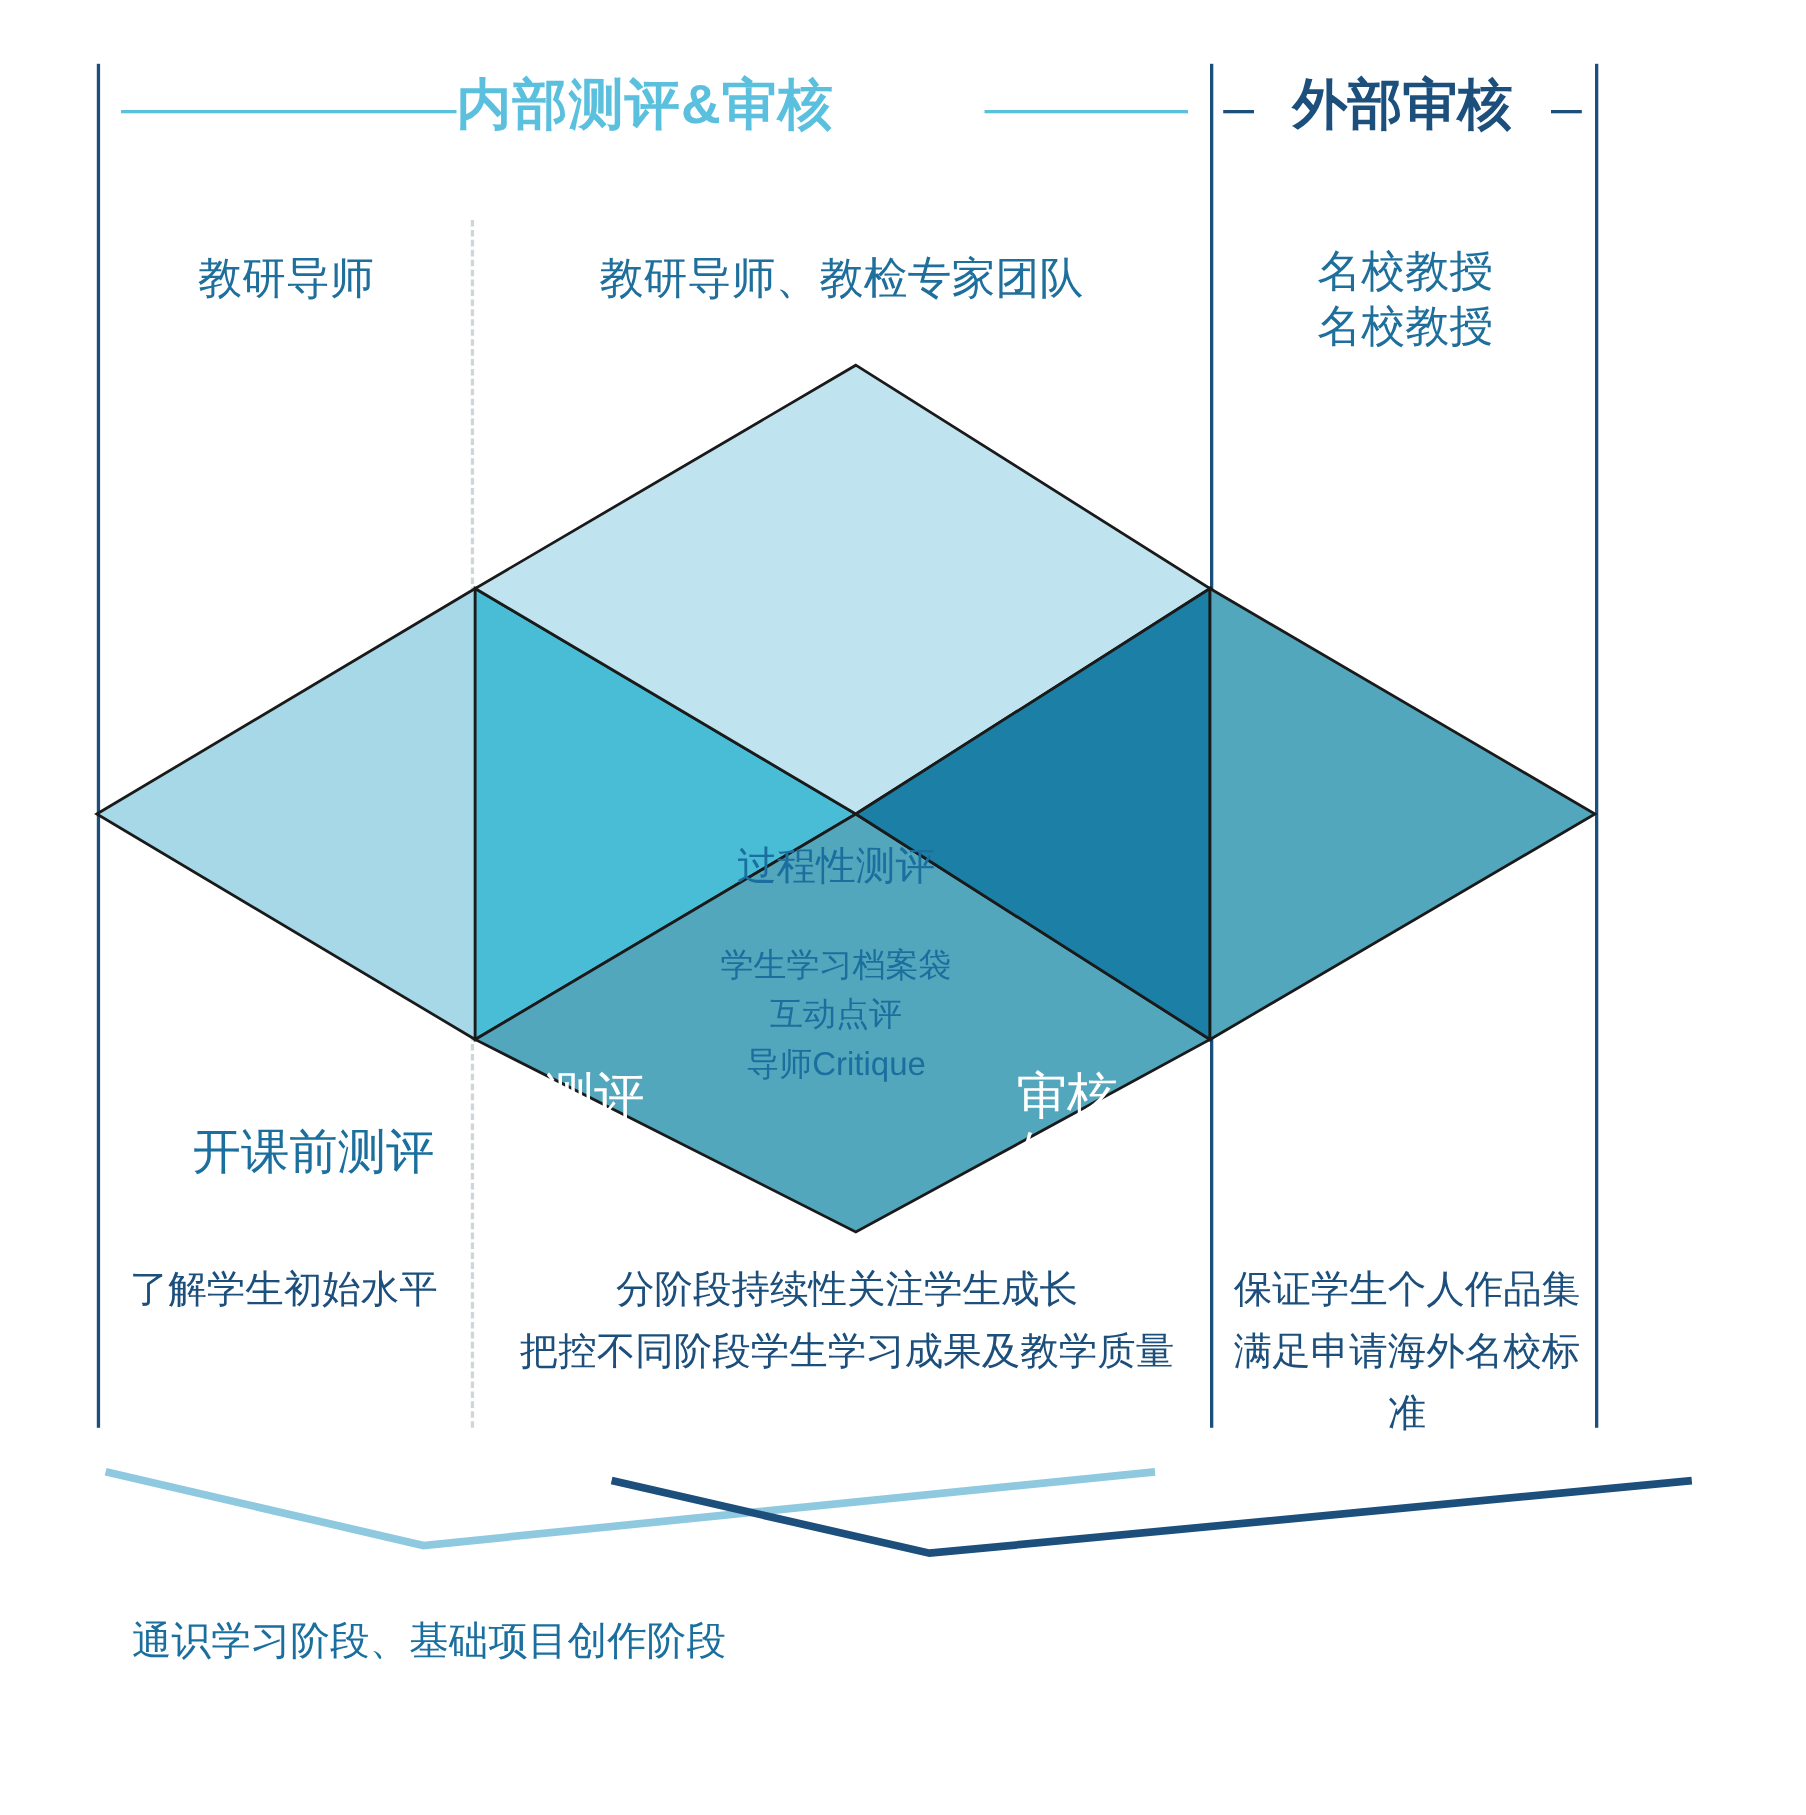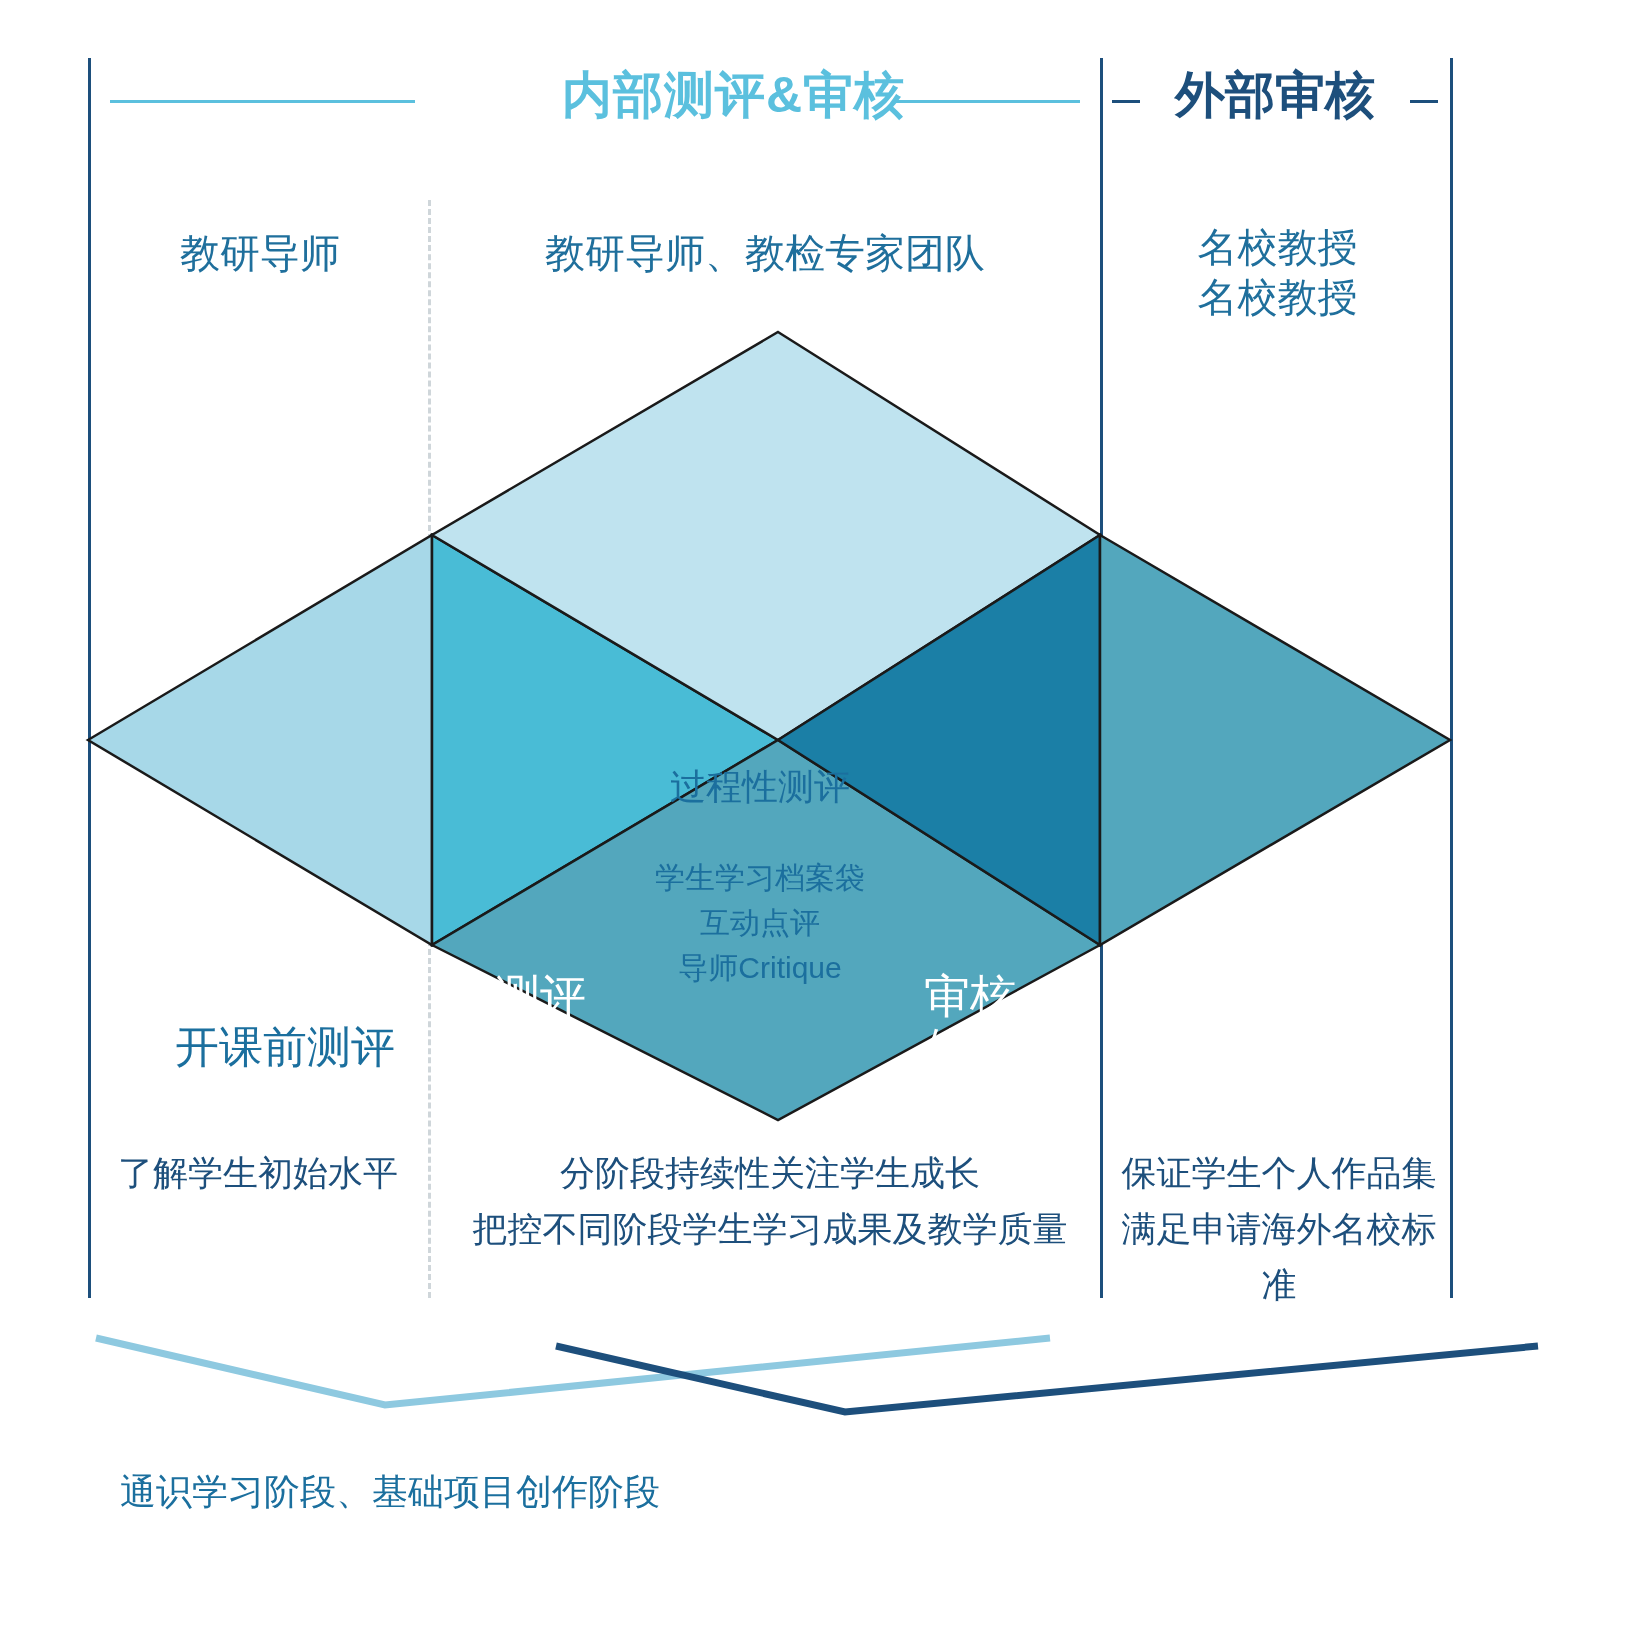--- a/index.html
+++ b/index.html
@@ -21,21 +21,21 @@
 
   
   .hdr-rule{position:absolute;height:3px;background:#5bc0de;}
   .hdr-rule.l{left:110px;top:100px;width:305px;}
   .hdr-rule.r{left:895px;top:100px;width:185px;}
   .hdr-rule.dl{left:1112px;top:100px;width:28px;background:#1d4f7c;}
   .hdr-rule.dr{left:1410px;top:100px;width:28px;background:#1d4f7c;}
 
   .hdr-internal{
     position:absolute;left:415px;top:62px;width:490px;
-    text-align:right;font-size:50px;font-weight:bold;color:#5bc0de;
+    text-align:left;font-size:50px;font-weight:bold;color:#5bc0de;
     letter-spacing:1px;
   }
   .hdr-external{
     position:absolute;left:1130px;top:62px;width:290px;
     text-align:center;font-size:50px;font-weight:bold;color:#1d4f7c;
   }
 
   
   .role{position:absolute;color:#1f6f9c;font-size:40px;text-align:center;line-height:1.25;}
   .role.r1{left:90px;top:228px;width:340px;}

